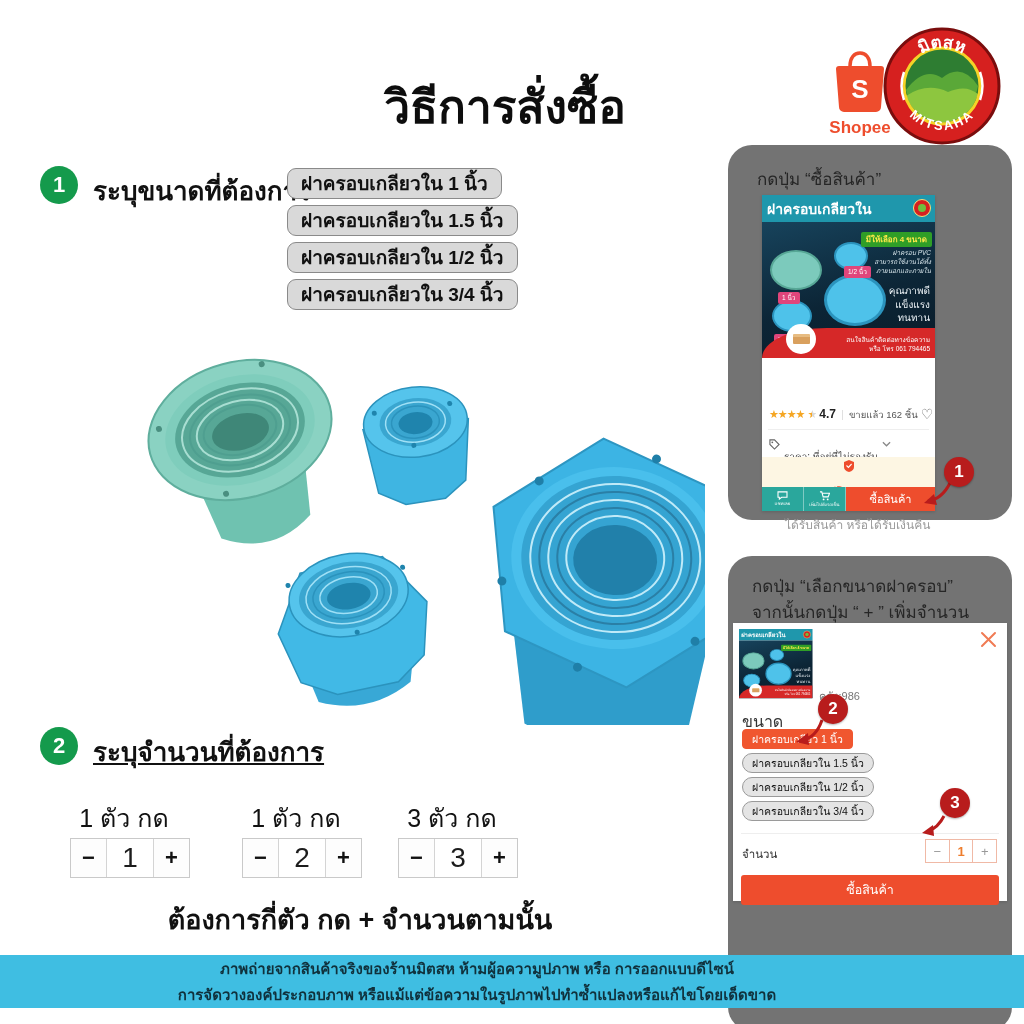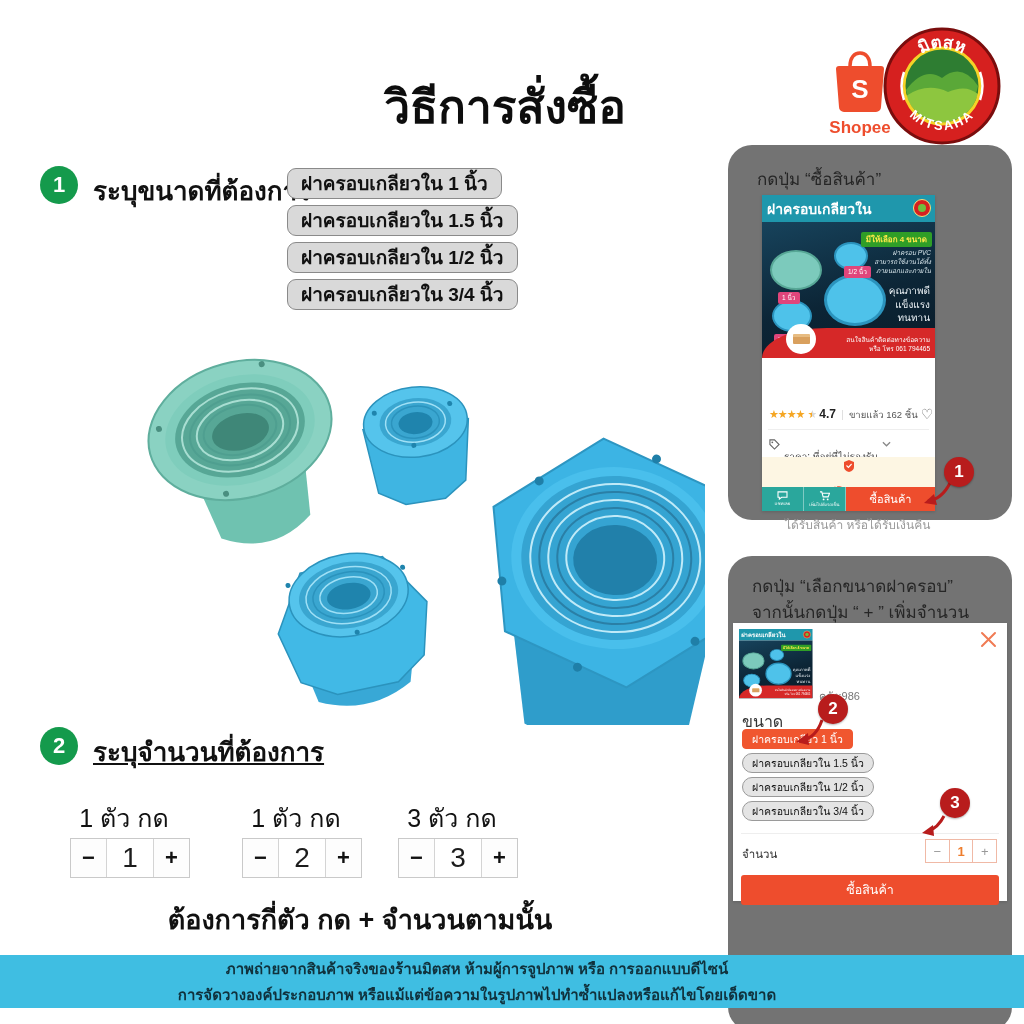--- a/index.html
+++ b/index.html
@@ -439,17 +439,17 @@
     </svg>
 
     <div class="badge" style="left:212px; top:232px;">3</div>
     <svg class="arrow-svg" style="left:190px; top:258px;" width="30" height="26" viewBox="0 0 30 26">
       <path d="M26 2 Q20 14 10 17" fill="none" stroke="#b81c1c" stroke-width="3"></path>
       <path d="M15 11 L4 19 L16 22 Z" fill="#b81c1c"></path>
     </svg>
   </div>
 
   <div class="footer">
-    <div>ภาพถ่ายจากสินค้าจริงของร้านมิตสห ห้ามผู้การจูปภาพ หรือ การออกแบบดีไซน์</div>
+    <div>ภาพถ่ายจากสินค้าจริงของร้านมิตสห ห้ามผู้อความูปภาพ หรือ การออกแบบดีไซน์</div>
     <div>การจัดวางองค์ประกอบภาพ หรือแม้แต่ข้อความในรูปภาพไปทำซ้ำแปลงหรือแก้ไขโดยเด็ดขาด</div>
   </div>
 
 </div>
 
 </body></html>

